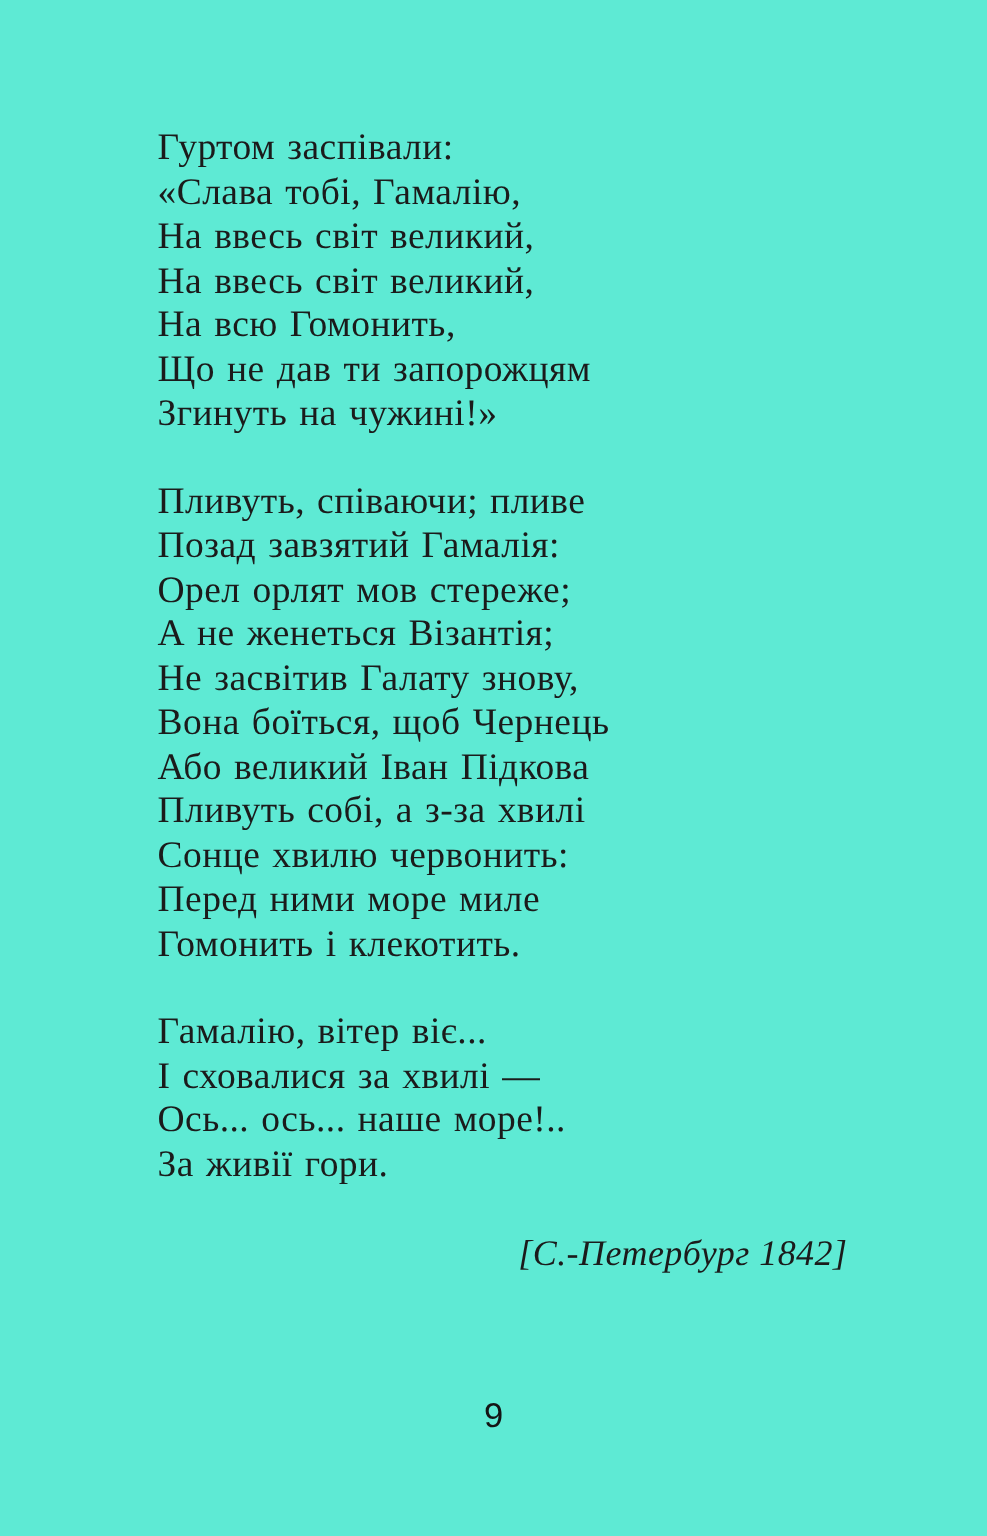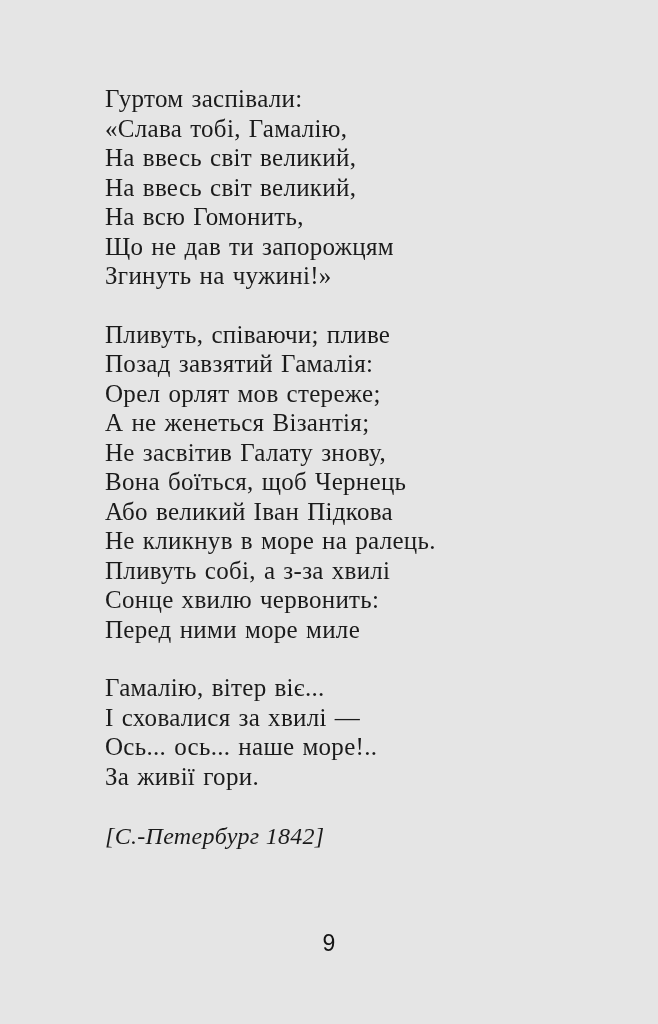--- a/index.html
+++ b/index.html
@@ -4,21 +4,21 @@
 <style>
   html, body {
     margin: 0;
     padding: 0;
     background: #ffffff;
   }
   .book-page {
     position: relative;
     width: 658px;
     height: 1024px;
-    background: #e5e5e5;
+    background: #5eead4;
     color: #1b1b1b;
     font-family: "Liberation Serif", "DejaVu Serif", serif;
     overflow: hidden;
   }
   .poem-block {
     position: absolute;
     left: 105px;
     top: 84px;
     width: 460px;
   }
@@ -28,20 +28,21 @@
   }
   .poem-line {
     font-size: 25px;
     line-height: 29.5px;
     letter-spacing: 0.3px;
     word-spacing: 1.5px;
     white-space: nowrap;
   }
   .signature-line {
     margin-top: 31px;
+    text-align: right;
     font-style: italic;
     font-size: 24px;
     line-height: 29px;
     letter-spacing: 0.3px;
   }
   .page-footer {
     position: absolute;
     left: 0;
     top: 930px;
     width: 658px;
@@ -70,24 +71,24 @@
     </div>
 
     <div class="stanza">
       <div class="poem-line">Пливуть, співаючи; пливе</div>
       <div class="poem-line">Позад завзятий Гамалія:</div>
       <div class="poem-line">Орел орлят мов стереже;</div>
       <div class="poem-line">А не женеться Візантія;</div>
       <div class="poem-line">Не засвітив Галату знову,</div>
       <div class="poem-line">Вона боїться, щоб Чернець</div>
       <div class="poem-line">Або великий Іван Підкова</div>
-      <div class="poem-line">Не кликнув в море на ралець.</div>
       <div class="poem-line">Пливуть собі, а з-за хвилі</div>
       <div class="poem-line">Сонце хвилю червонить:</div>
       <div class="poem-line">Перед ними море миле</div>
+      <div class="poem-line">Гомонить і клекотить.</div>
     </div>
 
     <div class="stanza">
       <div class="poem-line">Гамалію, вітер віє...</div>
       <div class="poem-line">І сховалися за хвилі —</div>
       <div class="poem-line">Ось... ось... наше море!..</div>
       <div class="poem-line">За живії гори.</div>
     </div>
 
     <div class="signature-line">[С.-Петербург 1842]</div>

